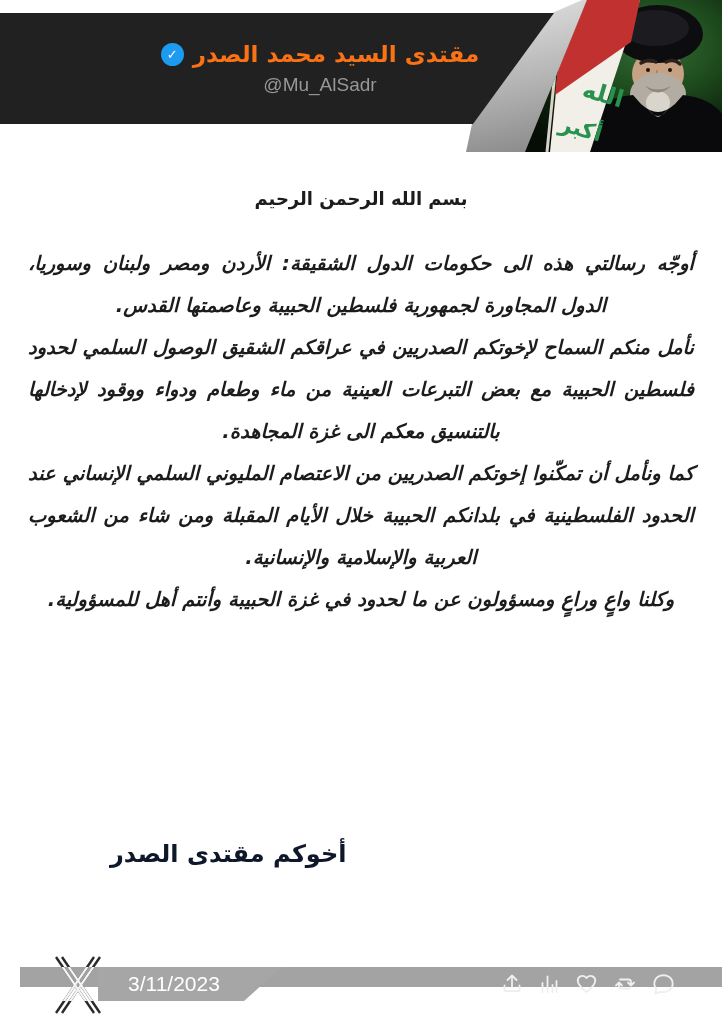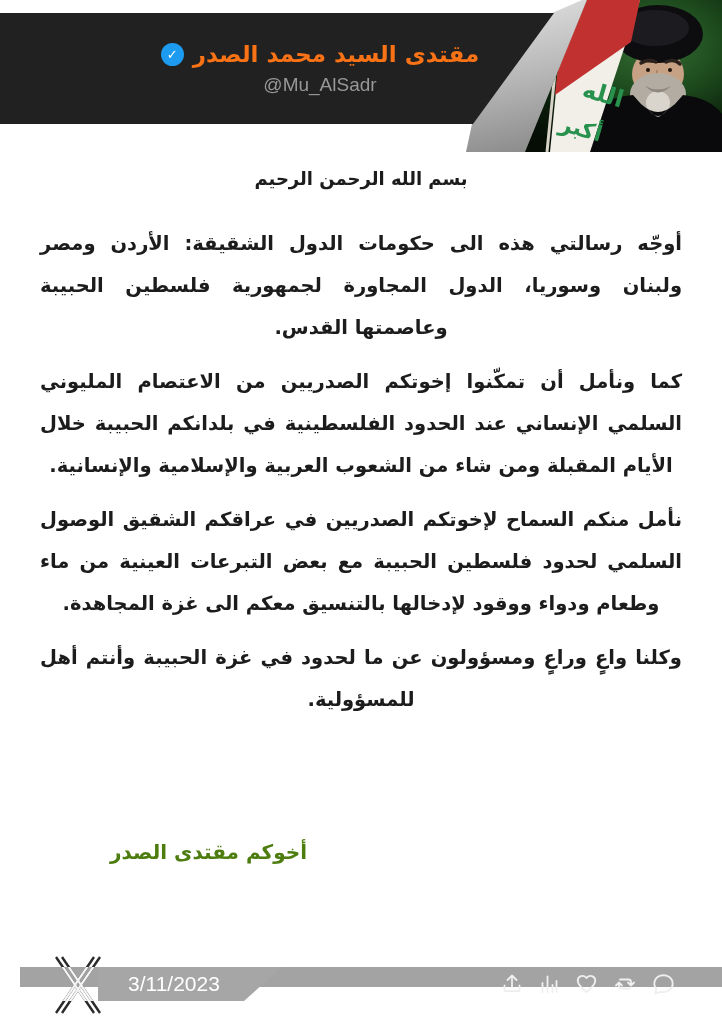--- a/index.html
+++ b/index.html
@@ -18,26 +18,26 @@
   .display-name{color:#f97316;font-size:23px;font-weight:700;letter-spacing:.5px;}
   .badge{width:23px;height:23px;border-radius:50%;background:#1d9bf0;color:#fff;
          display:flex;align-items:center;justify-content:center;font-size:13px;font-weight:700;flex:0 0 auto;}
   .handle{color:#979797;font-size:19px;font-family:"Liberation Sans","DejaVu Sans",sans-serif;text-align:right;}
 
   .photo{position:absolute;left:505px;top:0;width:217px;height:152px;z-index:3;
          clip-path:polygon(82px 0,100% 0,100% 100%,20px 100%);}
   .photo svg{display:block;}
 
   
-  .letter{position:absolute;top:168px;left:28px;width:666px;z-index:1;direction:rtl;color:#1c1c1c;}
+  .letter{position:absolute;top:188px;left:28px;width:666px;z-index:1;direction:rtl;color:#1c1c1c;}
   .basmala{text-align:center;font-size:18px;font-weight:700;margin:0 0 34px 0;}
-  .para{margin:12px;font-size:19.5px;font-weight:700;line-height:42px;
-        text-align:justify;text-align-last:center;-moz-text-align-last:center;}
+  .para{margin:0;font-size:19.5px;font-weight:700;line-height:42px;
+        text-align:justify;text-align-last:center;font-style:italic;-moz-text-align-last:center;}
   .signature{position:absolute;top:840px;left:110px;z-index:1;direction:rtl;
-             font-size:20px;font-weight:700;color:#4d7c0f;}
+             font-size:24px;font-weight:700;color:#0f172a;}
 
   
   .bottom-bar{position:absolute;left:0;top:967px;width:722px;height:20px;background:#a3a3a3;z-index:2;margin-left:20px;}
   .date-plate{position:absolute;left:78px;top:0;height:34px;width:184px;background:#a6a6a6;
               clip-path:polygon(0 0,100% 0,calc(100% - 38px) 100%,0 100%);
               display:flex;align-items:center;padding-left:30px;box-sizing:border-box;}
   .date-text{color:#ffffff;font-size:21px;font-family:"Liberation Sans","DejaVu Sans",sans-serif;}
   .x-logo{position:absolute;left:48px;top:953px;z-index:3;}
   .actions{position:absolute;right:46px;top:967px;height:34px;display:flex;align-items:center;gap:13px;z-index:3;}
   .actions svg{display:block;}
@@ -96,23 +96,23 @@
       </g>
     </svg>
   </div>
 
   <div class="letter">
     <p class="basmala">بسم الله الرحمن الرحيم</p>
     <div>
 
         <p class="para">أوجّه رسالتي هذه الى حكومات الدول الشقيقة: الأردن ومصر ولبنان وسوريا، الدول المجاورة لجمهورية فلسطين الحبيبة وعاصمتها القدس.</p>
 
+        <p class="para">نأمل منكم السماح لإخوتكم الصدريين في عراقكم الشقيق الوصول السلمي لحدود فلسطين الحبيبة مع بعض التبرعات العينية من ماء وطعام ودواء ووقود لإدخالها بالتنسيق معكم الى غزة المجاهدة.</p>
+
         <p class="para">كما ونأمل أن تمكّنوا إخوتكم الصدريين من الاعتصام المليوني السلمي الإنساني عند الحدود الفلسطينية في بلدانكم الحبيبة خلال الأيام المقبلة ومن شاء من الشعوب العربية والإسلامية والإنسانية.</p>
-
-        <p class="para">نأمل منكم السماح لإخوتكم الصدريين في عراقكم الشقيق الوصول السلمي لحدود فلسطين الحبيبة مع بعض التبرعات العينية من ماء وطعام ودواء ووقود لإدخالها بالتنسيق معكم الى غزة المجاهدة.</p>
 
 
 
         <p class="para">وكلنا واعٍ وراعٍ ومسؤولون عن ما لحدود في غزة الحبيبة وأنتم أهل للمسؤولية.</p>
       </div>
   </div>
 
   <div class="signature">أخوكم مقتدى الصدر</div>
 
   <div class="bottom-bar">

